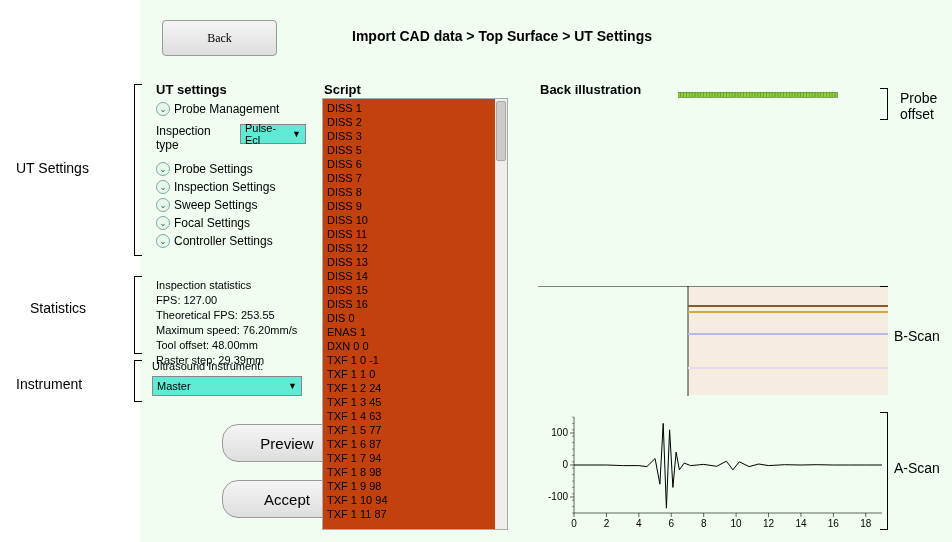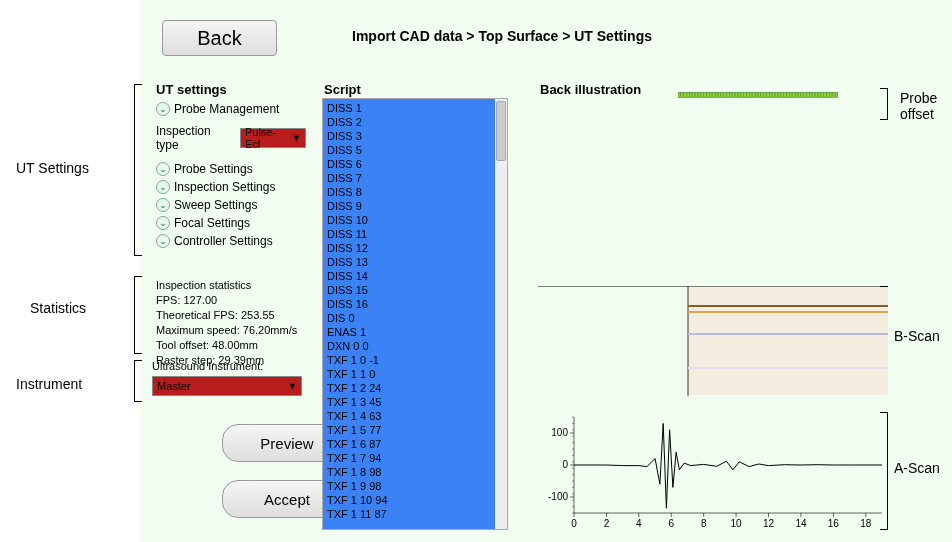--- a/index.html
+++ b/index.html
@@ -38,23 +38,24 @@
     width:8px;
   }
 
   .back-btn {
     position:absolute;
     left:162px; top:20px;
     width:115px; height:36px;
     background:linear-gradient(#f5f5f5,#dedede);
     border:1px solid #999;
     border-radius:4px;
-    font-size:20px;
+    font-size:12px;
     display:flex; align-items:center; justify-content:center;
     cursor:pointer;
+    font-family:Liberation Serif, serif;
   }
   .breadcrumb {
     position:absolute;
     left:324px; top:28px;
     font-size:14px;
     font-weight:bold;
     padding-left:28px;
   }
   .col-head {
     font-weight:bold;
@@ -79,27 +80,27 @@
   .expander {
     width:14px; height:14px;
     border:1px solid #7aa;
     border-radius:50%;
     background:#e8f8e8;
     display:flex; align-items:center; justify-content:center;
     font-size:9px; color:#366;
     flex:0 0 auto;
   }
   .insp-row {
-    display:flex; align-items:center;
+    display:flex; align-items:flex-start;
     gap:6px;
     margin:6px 0 8px 0;
   }
   .select {
     border:1px solid #888;
-    background:#b91c1c;
+    background:#5eead4;
     height:20px;
     font-size:11px;
     padding:0 4px;
     display:flex; align-items:center; justify-content:space-between;
     cursor:pointer;
   }
   .select .caret { font-size:9px; margin-left:4px; }
 
   .stats-panel {
     position:absolute;
@@ -132,21 +133,21 @@
     margin-left:44px;
   }
   .preview-btn { left:178px; top:424px; }
   .accept-btn { left:178px; top:480px; }
 
   .script-box {
     position:absolute;
     left:322px; top:98px;
     width:186px; height:432px;
     border:1px solid #aaa;
-    background:#3b82f6;
+    background:#c2410c;
     overflow:hidden;
     font-size:11px;
   }
   .script-inner {
     position:absolute; left:0; top:0; right:12px; bottom:0;
     padding:2px 4px;
     line-height:14px;
   }
   .script-scroll {
     position:absolute; right:0; top:0; bottom:0; width:12px;

